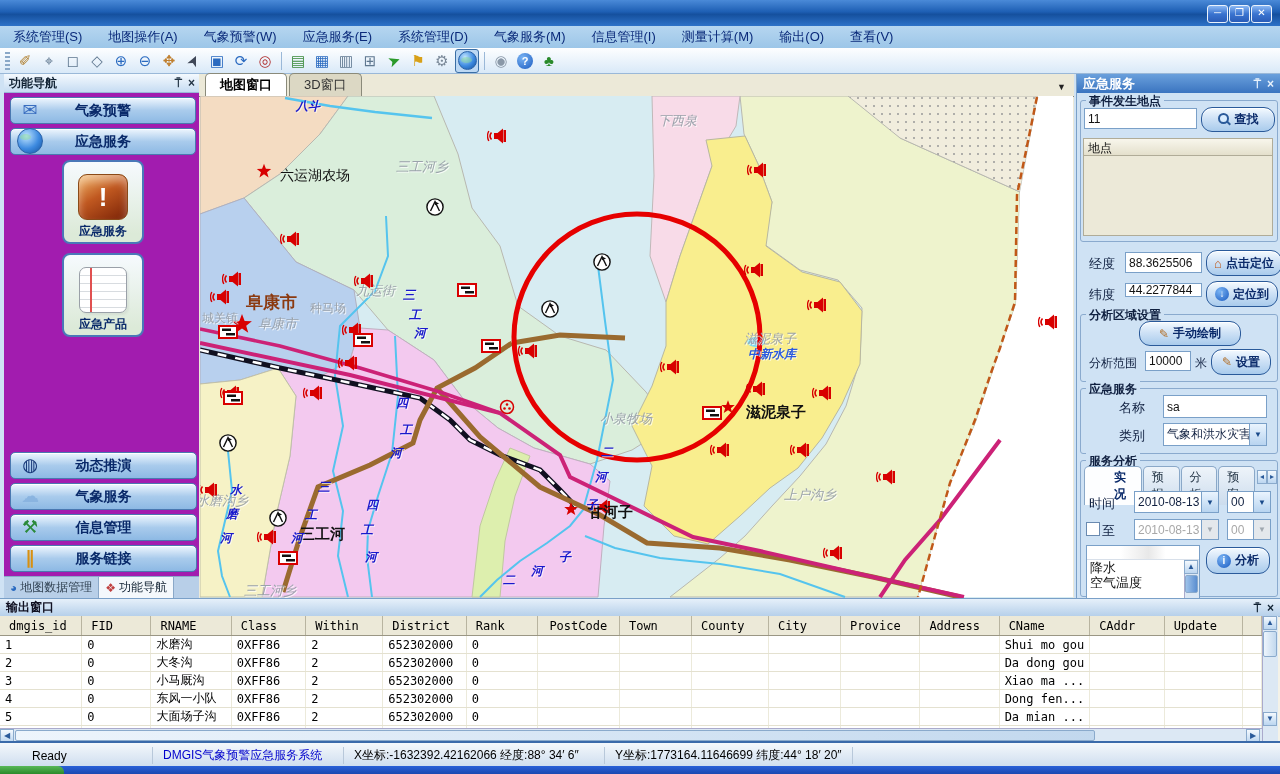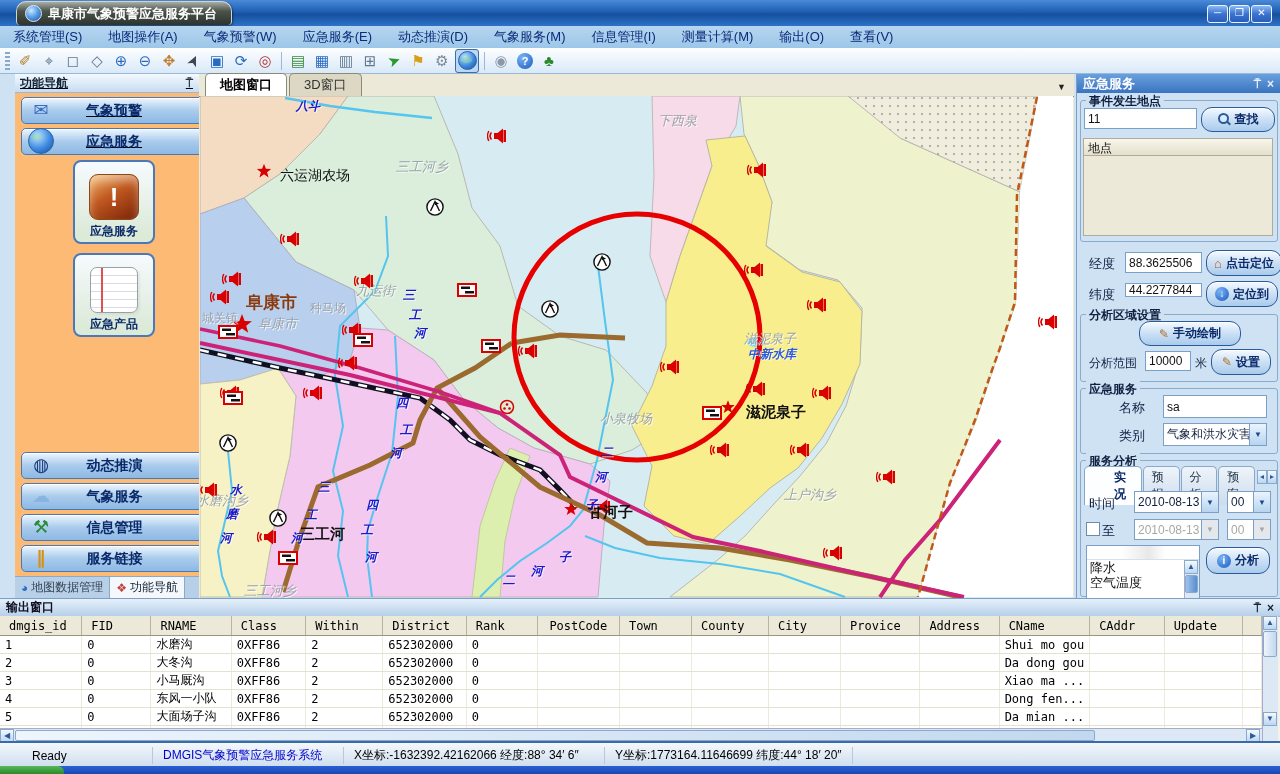--- a/index.html
+++ b/index.html
@@ -24,21 +24,21 @@
   #grip{width:5px;height:18px;margin:0 3px;background:repeating-linear-gradient(#8aa8c8 0 2px,transparent 2px 4px);}
   .tbtn{width:22px;height:22px;display:flex;align-items:center;justify-content:center;border-radius:3px;margin:0 1px;font-size:15px;position:relative;}
   .tbtn.active{background:#bcd8f4;border:1px solid #3a6ea5;}
   .tsep{width:1px;height:18px;background:#9ab8d8;margin:0 4px;}
   .helpbadge{width:16px;height:16px;border-radius:50%;background:radial-gradient(circle at 35% 30%,#7ab4f4,#1a5ac0);
     color:#fff;font-size:11px;font-weight:bold;text-align:center;line-height:16px;}
   .mini-globe{width:17px;height:17px;border-radius:50%;background:radial-gradient(circle at 35% 30%,#bfe4ff,#3d8ae0 55%,#14509c);
     border:1px solid #2a62a8;position:relative;}
   .mini-globe::after{content:"";position:absolute;left:2px;top:5px;width:11px;height:6px;border-radius:50%;background:#8ee09070;}
   
-  #leftpanel{position:absolute;left:15px;top:74px;width:197px;height:524px;background:#fdba74;border-right:1px solid #7aa0c8;box-sizing:border-box;text-decoration:underline;}
+  #leftpanel{position:absolute;left:4px;top:74px;width:197px;height:524px;background:#a21caf;border-right:1px solid #7aa0c8;box-sizing:border-box;}
   #lp-title{height:18px;background:linear-gradient(#f4f9fe,#c6dcf2);border-bottom:1px solid #9ab8d8;
     display:flex;align-items:center;padding:0 5px;font-size:12px;color:#123;font-weight:bold;}
   .paneglyphs{margin-left:auto;display:flex;gap:6px;color:#234;font-weight:bold;font-size:12px;}
   .navbar-item{position:relative;margin:4px 4px 2px 6px;height:25px;border:1px solid #4a78b0;border-radius:5px;
     background:linear-gradient(#eef6fe,#a9cbec 50%,#8db9e4);display:flex;align-items:center;justify-content:center;
     color:#0a2a6a;font-weight:bold;font-size:14px;box-shadow:inset 0 1px 0 #fff;}
   .navbar-item .nico{position:absolute;left:2px;top:-2px;width:34px;height:28px;display:flex;align-items:center;justify-content:center;font-size:18px;}
   .bigbtn{position:absolute;left:58px;width:82px;height:84px;border:2px solid #4a78b8;border-radius:8px;
     background:linear-gradient(#f6fafe,#dcead8 90%);display:flex;flex-direction:column;align-items:center;justify-content:flex-end;padding-bottom:2px;box-sizing:border-box;}
   .bigbtn .blabel{color:#0a2a6a;font-size:12px;font-weight:bold;}
@@ -112,35 +112,31 @@
   .spanel{padding:0 10px;border-right:1px solid #b8c8da;height:17px;display:flex;align-items:center;white-space:nowrap;}
   #taskbar{position:absolute;left:0;top:766px;width:1280px;height:8px;background:linear-gradient(#2860d8,#1a48b0);}
   #taskbar .start{position:absolute;left:0;top:0;width:64px;height:8px;background:linear-gradient(#58b858,#2a8a2a);border-radius:0 6px 0 0;}
 </style>
 </head>
 <body>
 
 <div id="app">
 
   <div id="titlebar">
-    <div id="titlecap">
-      <span class="sphere"></span>
-      <span>阜康市气象预警应急服务平台</span>
-    </div>
     <div class="winbtn" style="right:52px;">─</div>
     <div class="winbtn" style="right:30px;">❐</div>
     <div class="winbtn" style="right:8px;">✕</div>
   </div>
 
   <div id="menubar">
       <span class="mitem">系统管理(S)</span>
       <span class="mitem">地图操作(A)</span>
       <span class="mitem">气象预警(W)</span>
       <span class="mitem">应急服务(E)</span>
-      <span class="mitem">动态推演(D)</span>
+      <span class="mitem">系统管理(D)</span>
       <span class="mitem">气象服务(M)</span>
       <span class="mitem">信息管理(I)</span>
       <span class="mitem">测量计算(M)</span>
       <span class="mitem">输出(O)</span>
       <span class="mitem">查看(V)</span>
     </div>
 
   <div id="toolbar">
       <div id="grip"></div>
       <span class="tbtn">

